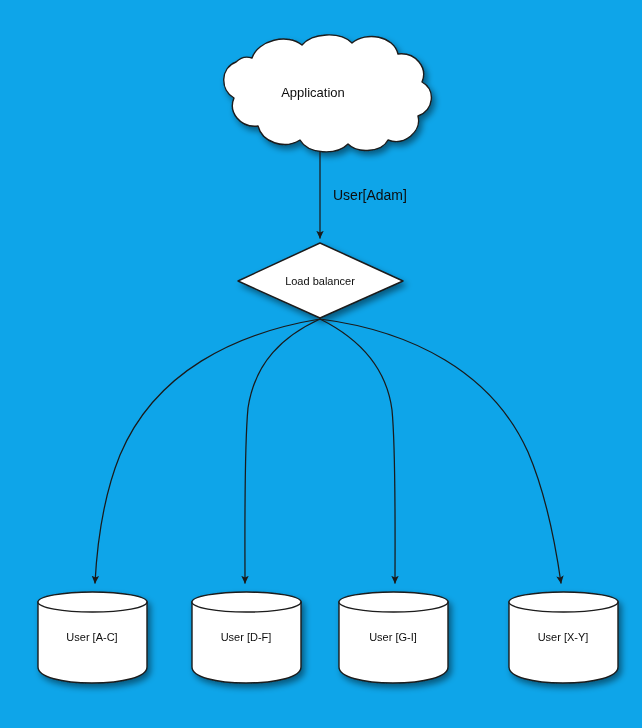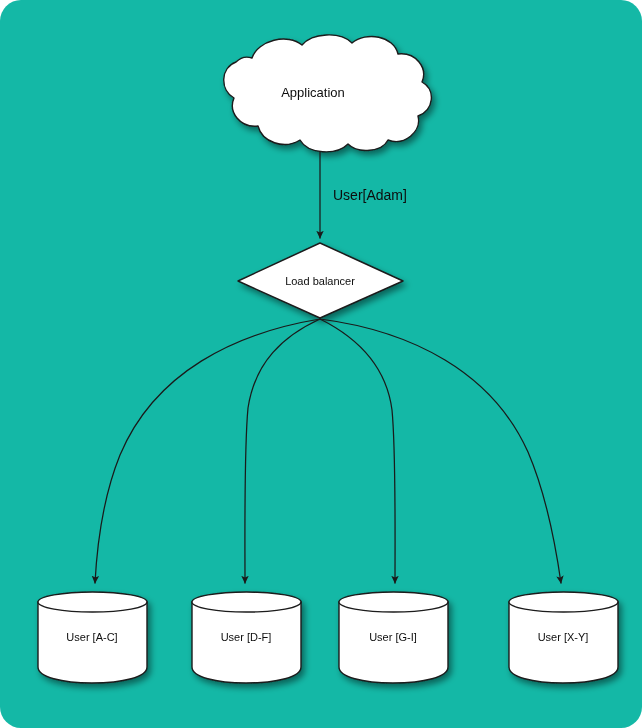--- a/index.html
+++ b/index.html
@@ -11,22 +11,21 @@
   body {
     width: 642px;
     height: 728px;
     font-family: "Liberation Sans", sans-serif;
     overflow: hidden;
   }
   #canvas-root {
     position: relative;
     width: 642px;
     height: 728px;
-    background: #14b8a6;
-    border-radius: 21px;
+    background: #0ea5e9;
   }
   svg#diagram {
     position: absolute;
     top: 0;
     left: 0;
     width: 642px;
     height: 728px;
     display: block;
   }
   .shape-fill {

